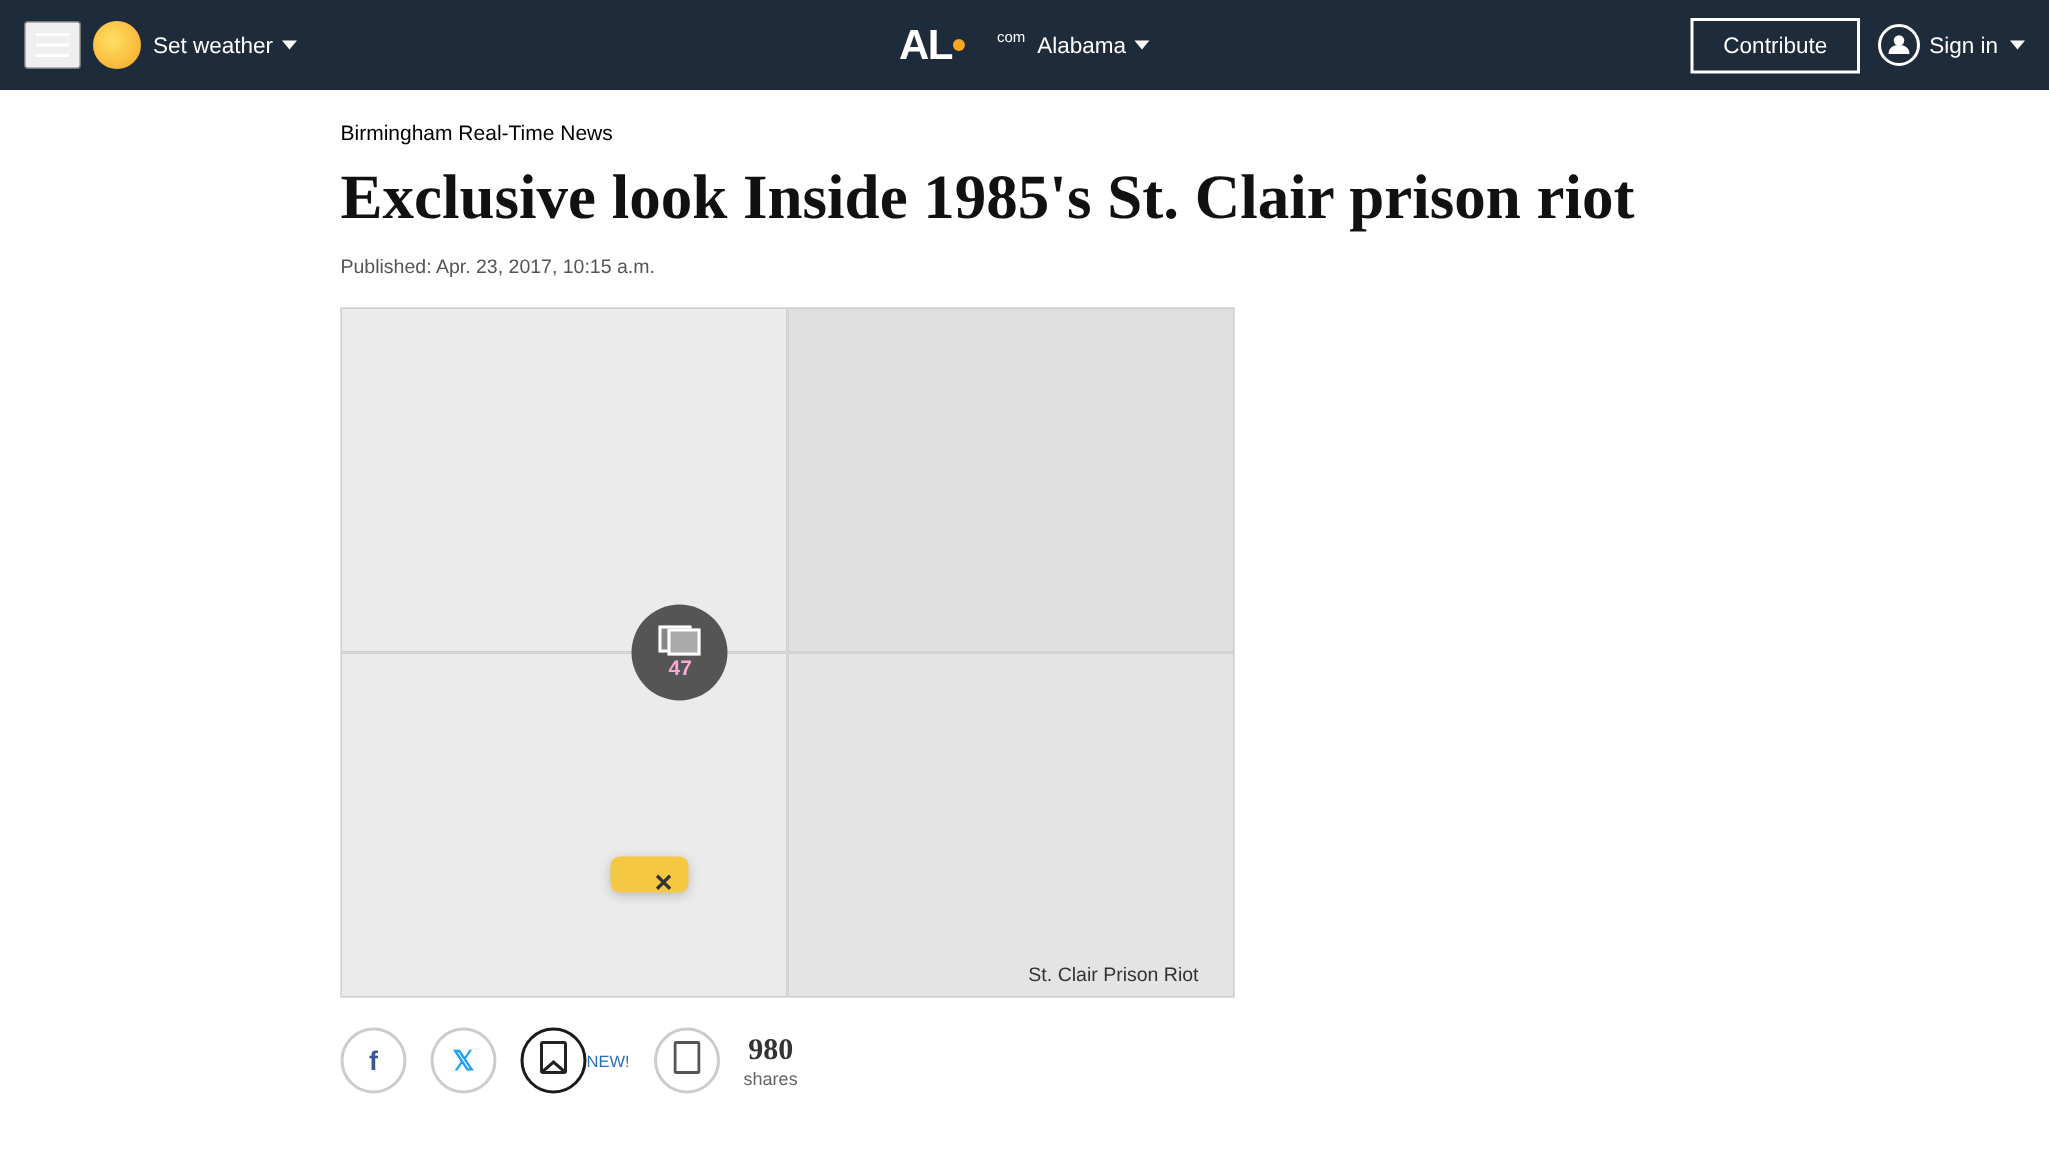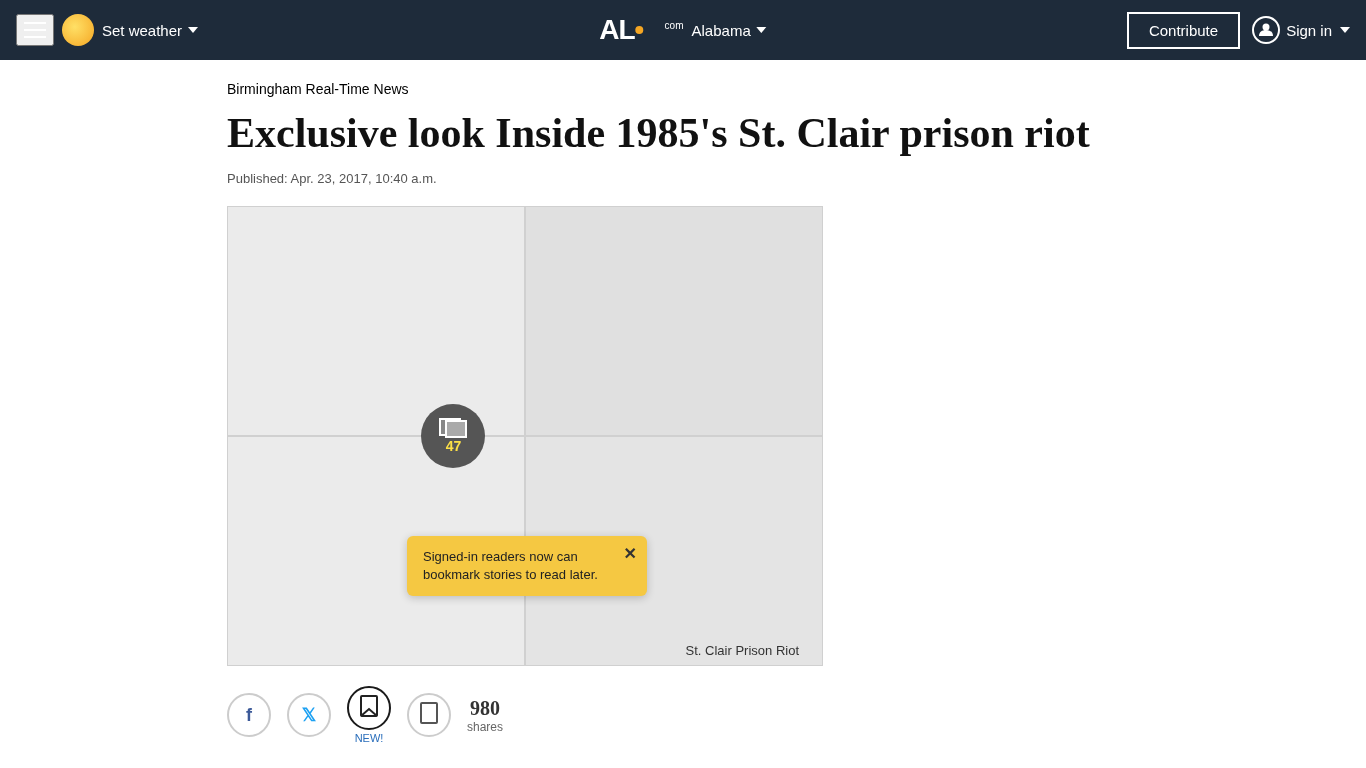--- a/index.html
+++ b/index.html
@@ -189,21 +189,21 @@
       display: flex; align-items: center; justify-content: center; position: relative; width: 28px; height: 20px;
     }
     .cluster-img-icon {
       width: 22px; height: 18px;
       border: 2px solid #fff;
       background: #888;
       position: absolute;
     }
     .cluster-img-icon:first-child { left: 0; top: 0; }
     .cluster-img-icon:last-child { left: 6px; top: 2px; background: #aaa; }
-    .cluster-count { font-size: 14px; font-weight: bold; color: #fde047; }
+    .cluster-count { font-size: 14px; font-weight: bold; color: #f9a8d4; }
 
     
     .tooltip-bubble {
       position: absolute;
       bottom: 70px;
       left: 180px;
       background: #f5c842;
       border-radius: 6px;
       padding: 12px 36px 12px 16px;
       max-width: 240px;
@@ -255,21 +255,21 @@
     }
     .bookmark-new-label {
       font-family: Arial, sans-serif;
       font-size: 11px;
       color: #2a6ebb;
       text-align: center;
       display: block;
       margin-top: 2px;
     }
     .bookmark-wrapper {
-      display: flex; flex-direction: column; align-items: center;
+      display: flex; flex-direction: row; align-items: center;
     }
     .shares-label {
       font-family: Arial, sans-serif;
       font-size: 12px;
       color: #666;
       display: block;
     }
     .shares-wrapper { display: flex; flex-direction: column; align-items: center; }
     .shares-number { font-size: 20px; font-weight: bold; color: #333; }
   </style>
@@ -317,41 +317,40 @@
       <span class="chevron-down"></span>
     </button>
   </div>
 </header>
 
 <main class="main-content">
   <a class="breadcrumb-link">Birmingham Real-Time News</a>
 
   <h1 class="article-title">Exclusive look Inside 1985's St. Clair prison riot</h1>
 
-  <p class="published-line">Published: Apr. 23, 2017, 10:40 a.m.</p>
+  <p class="published-line">Published: Apr. 23, 2017, 10:15 a.m.</p>
 
   
   <div class="image-container">
     <div class="map-placeholder">
       <div class="map-cell"></div>
       <div class="map-cell"></div>
       <div class="map-cell"></div>
       <div class="map-cell"></div>
     </div>
 
     <div class="cluster-marker">
       <div class="cluster-icon-stack">
         <div class="cluster-img-icon"></div>
         <div class="cluster-img-icon"></div>
       </div>
       <span class="cluster-count">47</span>
     </div>
 
     <div class="tooltip-bubble">
-      <span>Signed-in readers now can bookmark stories to read later.</span>
       <button class="tooltip-close">✕</button>
     </div>
 
     <span class="image-caption">St. Clair Prison Riot</span>
   </div>
 
   
   <div class="social-bar">
     <button class="social-btn" style="color:#3b5998; font-weight:bold; font-family:Arial,sans-serif;">
       <span>f</span>

